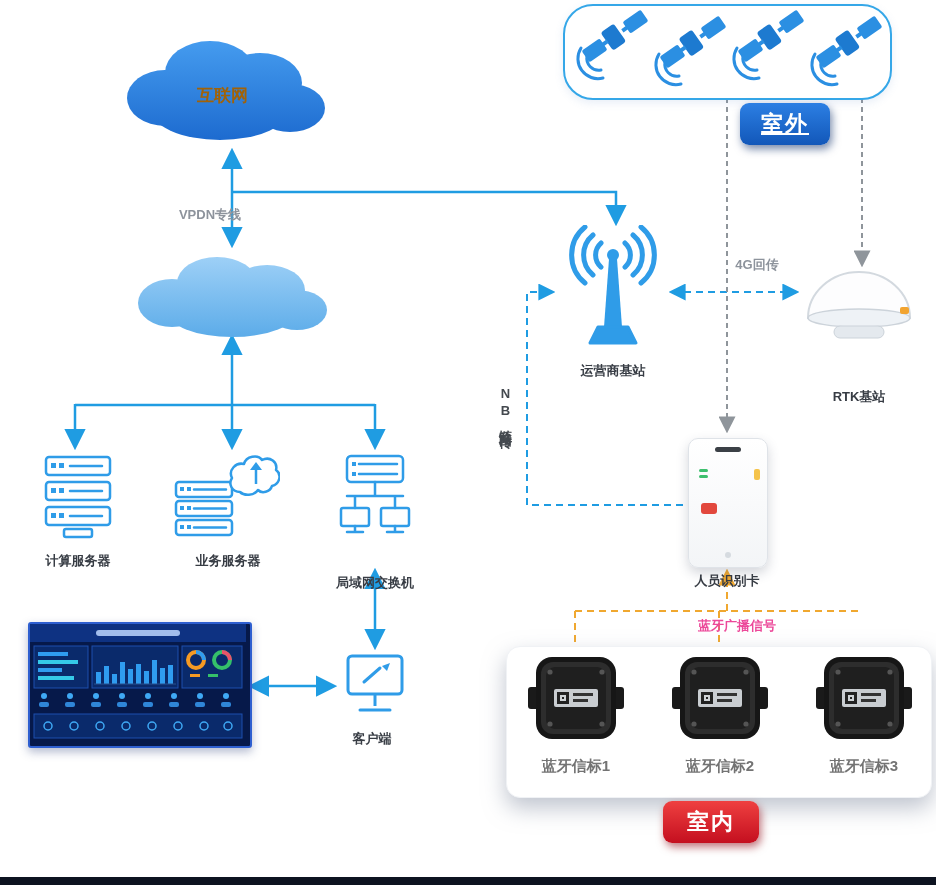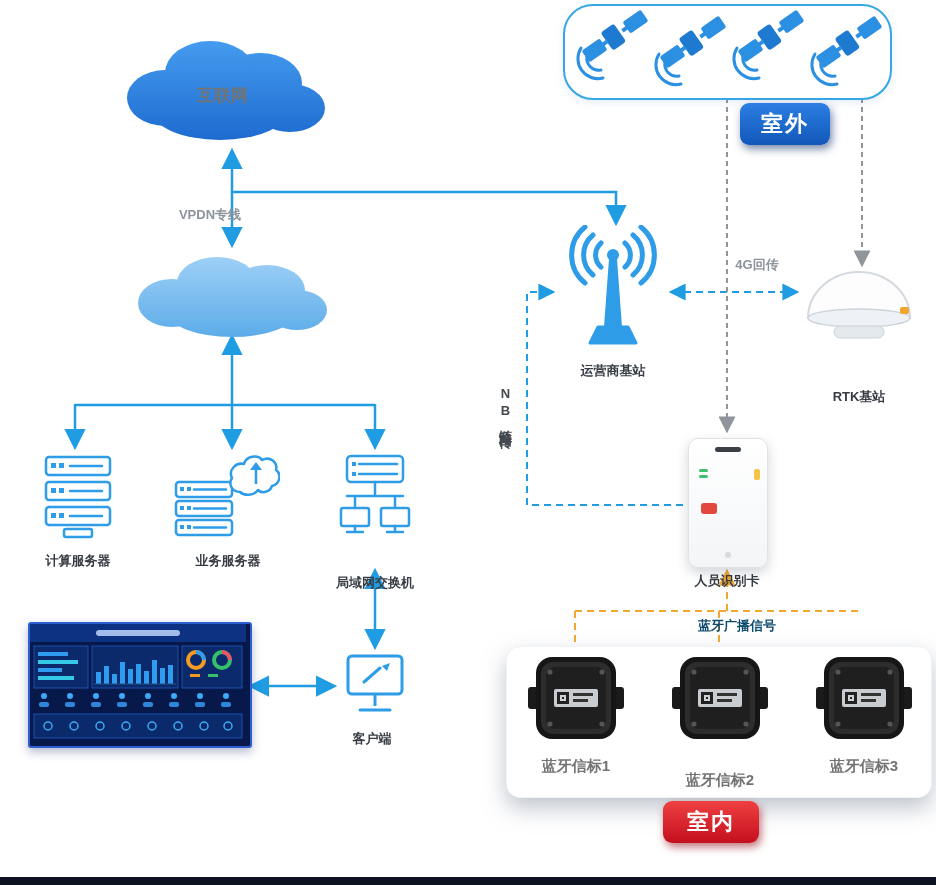--- a/index.html
+++ b/index.html
@@ -2,26 +2,26 @@
 <html><head>
 <meta charset="utf-8">
 <style>
   html,body{margin:0;padding:0;background:#fff;}
   .canvas{position:relative;width:936px;height:885px;background:#ffffff;overflow:hidden;
           font-family:"Liberation Sans","DejaVu Sans",sans-serif;}
   .wires{position:absolute;left:0;top:0;z-index:1;}
   .node{position:absolute;z-index:2;}
   .lbl{position:absolute;z-index:3;font-size:13px;font-weight:700;color:#373c44;text-align:center;}
   .lbl-gray{color:#8d939c;}
-  .lbl-orange{color:#0c4a6e;}
+  .lbl-orange{color:#ec4899;}
   .lbl-vert{writing-mode:vertical-rl;text-orientation:upright;letter-spacing:2px;color:#44494f;}
-  .cloud-lbl{position:absolute;left:0;right:0;text-align:center;color:#737373;font-weight:700;font-size:17px;}
+  .cloud-lbl{position:absolute;left:0;right:0;text-align:center;color:#a16207;font-weight:700;font-size:17px;}
   .badge{position:absolute;z-index:4;display:flex;align-items:center;justify-content:center;
          color:#fff;font-weight:700;font-size:22px;border-radius:9px;letter-spacing:2px;}
-  .badge-out{background:linear-gradient(#2c7fe3,#1257b9);box-shadow:2px 4px 9px rgba(8,40,100,.55);}
+  .badge-out{background:linear-gradient(#2c7fe3,#1257b9);box-shadow:2px 4px 9px rgba(8,40,100,.55);text-decoration:underline;}
   .badge-in{background:linear-gradient(#ef4040,#c40f1f);box-shadow:2px 4px 9px rgba(140,0,15,.55);text-align:right;}
   .sat-box{position:absolute;z-index:2;background:#fff;border:2px solid #35a7e8;border-radius:30px;
            box-shadow:0 3px 8px rgba(100,140,200,.15);}
   .card{position:absolute;z-index:2;background:linear-gradient(#ffffff,#f3f5f7);
         border:1px solid #dfe3e8;border-radius:10px;box-shadow:0 5px 12px rgba(60,70,90,.22);}
   .card .slot{position:absolute;left:50%;top:8px;width:26px;height:5px;margin-left:-13px;
               background:#3b4046;border-radius:3px;}
   .card .led{position:absolute;left:10px;width:9px;height:3px;background:#3ec06e;border-radius:2px;}
   .card .tag{position:absolute;right:7px;top:30px;width:6px;height:11px;background:#f5c34a;border-radius:2px;}
   .card .btn{position:absolute;left:12px;top:64px;width:16px;height:11px;background:#e2483d;border-radius:3px;}
@@ -267,21 +267,21 @@
     <svg class="beacon" style="left:21px;top:8px;" width="96" height="86">
         <use href="#beacon-shape"></use>
       </svg>
     <svg class="beacon" style="left:165px;top:8px;" width="96" height="86">
         <use href="#beacon-shape"></use>
       </svg>
     <svg class="beacon" style="left:309px;top:8px;" width="96" height="86">
         <use href="#beacon-shape"></use>
       </svg>
     <div class="bk-lbl" style="left:9px;top:110px;width:120px;">蓝牙信标1</div>
-    <div class="bk-lbl" style="left:153px;top:110px;width:120px;margin-top:14px;">蓝牙信标2</div>
+    <div class="bk-lbl" style="left:153px;top:110px;width:120px;">蓝牙信标2</div>
     <div class="bk-lbl" style="left:297px;top:110px;width:120px;">蓝牙信标3</div>
   </div>
 
   <div class="badge badge-in" style="left:663px;top:801px;width:96px;height:42px;">室内</div>
 
   <div class="dash" style="left:28px;top:622px;width:220px;height:122px;">
     <svg width="216" height="118">
       <rect width="216" height="118" fill="#06194a"></rect>
       <rect width="216" height="18" fill="#0e3282"></rect>
       <rect x="66" y="6" width="84" height="6" rx="3" fill="#bcd6ff" opacity="0.85"></rect>

